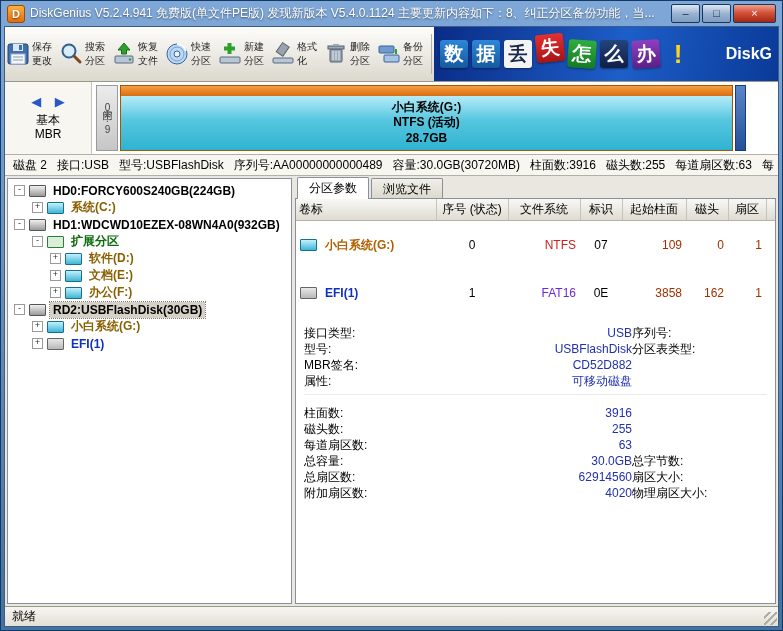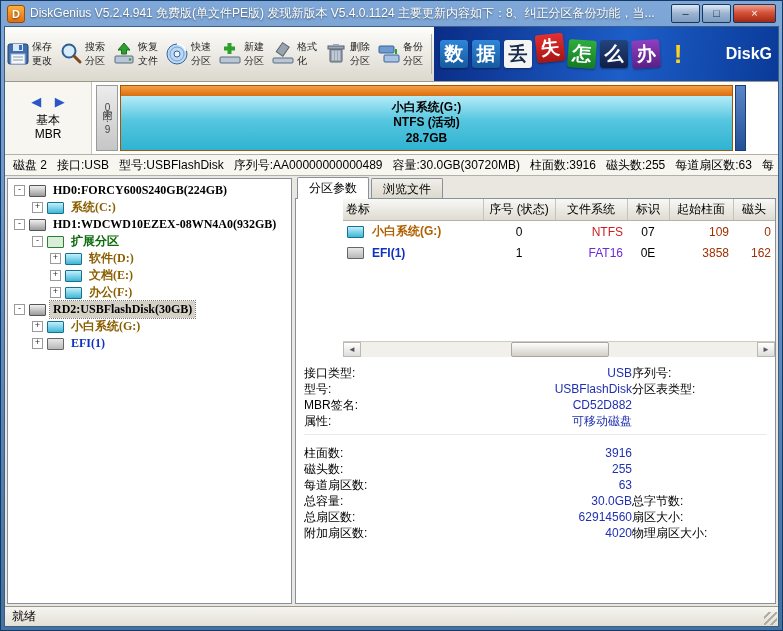--- a/index.html
+++ b/index.html
@@ -65,31 +65,31 @@
   .tree-panel{width:283px;flex:0 0 auto;background:#fff;border:1px solid #88909e;overflow:hidden;padding:3px 0;}
   .tree-item{height:17px;display:flex;align-items:center;white-space:nowrap;}
   .lv0{padding-left:6px;} .lv1{padding-left:24px;} .lv2{padding-left:42px;}
   .toggle{width:9px;height:9px;flex:0 0 auto;border:1px solid #9a9a9a;background:#fff;color:#333;
           font-size:9px;line-height:7px;text-align:center;margin-right:4px;font-weight:normal;}
   .t-icon{width:15px;height:10px;flex:0 0 auto;margin-right:4px;border-radius:1px;}
   .i-disk{background:linear-gradient(#f0f0f0,#9a9a9a);border:1px solid #555;}
   .i-part{background:linear-gradient(#c2f0fa,#3fb6d8);border:1px solid #17718c;}
   .i-ext{background:#d8eed8;border:1px solid #2e7d32;}
   .i-efi{background:linear-gradient(#e8e8e8,#b8b8b8);border:1px solid #666;}
-  .t-label{font-weight:bold;padding:1px 3px;font-family:Liberation Serif, serif;}
+  .t-label{font-weight:bold;padding:1px 3px;}
   .c-disk{color:#000;} .c-part{color:#8a5f00;} .c-ext{color:#0a6b0a;} .c-efi{color:#1030c0;}
   .selected .t-label{background:#d5d1c6;outline:1px dotted #7a7a7a;}
   
   .right-col{flex:1;display:flex;flex-direction:column;min-width:0;}
   .tabs{height:20px;display:flex;align-items:flex-end;padding-left:2px;}
   .tab{height:17px;padding:2px 11px 0;border:1px solid #88909e;border-bottom:none;
        background:linear-gradient(#f0efe9,#dcd9cd);margin-right:2px;border-radius:2px 2px 0 0;}
   .tab.active{background:#fff;height:19px;position:relative;top:1px;z-index:2;}
   .panel{flex:1;border:1px solid #88909e;background:#fff;display:flex;flex-direction:column;min-height:0;overflow:hidden;}
-  .table-zone{height:158px;flex:0 0 auto;display:flex;flex-direction:column;overflow:hidden;padding-left:47px;}
+  .table-zone{height:118px;flex:0 0 auto;display:flex;overflow:hidden;}
   table{border-collapse:collapse;table-layout:fixed;width:515px;flex:0 0 auto;}
   th{height:21px;font-weight:normal;background:linear-gradient(#f8f8f5,#dedbd1);
      border-right:1px solid #c6c3ba;border-bottom:1px solid #b5b2a8;padding:0 3px;overflow:hidden;white-space:nowrap;}
   td{height:21px;padding:0 4px;overflow:hidden;white-space:nowrap;}
   .cell-vol{display:flex;align-items:center;gap:4px;}
   .num{text-align:right;color:#a03000;}
   .ctr{text-align:center;}
   .fs1{text-align:right;color:#cc2020;}
   .fs2{text-align:right;color:#6d28d9;}
   .vol1{color:#b06000;font-weight:bold;}

